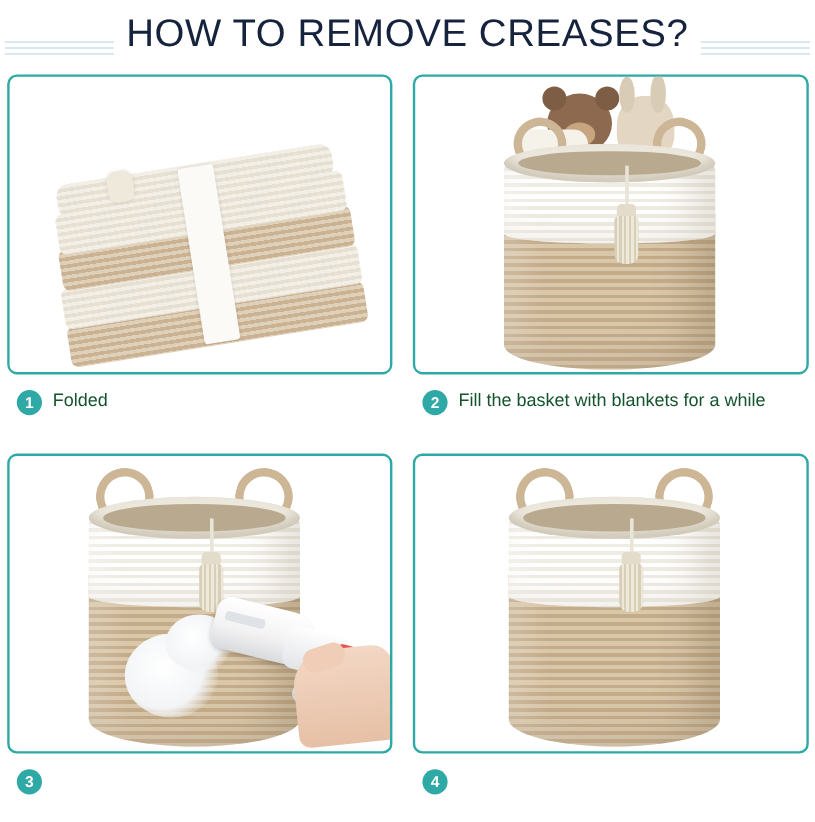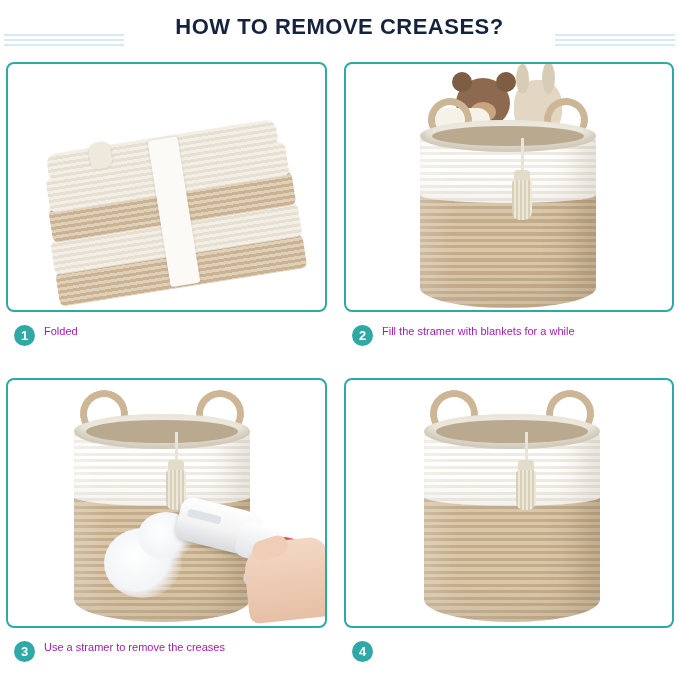--- a/index.html
+++ b/index.html
@@ -21,22 +21,22 @@
   .header {
     position: absolute;
     left: 0; top: 0;
     width: 679px;
     height: 54px;
     display: flex;
     align-items: center;
     justify-content: center;
   }
   .header-title {
-    font-size: 22px;
-    font-weight: bold;
+    font-size: 32px;
+    font-weight: normal;
     letter-spacing: 0.5px;
     color: #16233c;
     white-space: nowrap;
     z-index: 3;
     background: #ffffff;
     padding: 0 10px;
   }
   .header-rule {
     position: absolute;
     top: 34px;
@@ -78,22 +78,22 @@
     border-radius: 50%;
     background: #2fa9a5;
     color: #ffffff;
     font-size: 13px;
     font-weight: bold;
     line-height: 21px;
     text-align: center;
     margin-top: 1px;
   }
   .caption-text {
-    font-size: 11px;
-    color: #a21caf;
+    font-size: 15px;
+    color: #14532d;
     line-height: 1.32;
     max-width: 270px;
   }
 
   
   .scene { position: absolute; left:0; top:0; width:100%; height:100%; }
 
   
   .blanket-wrap { position:absolute; left:40px; top:84px; width:250px; height:140px;
      transform: rotate(-9deg); }
@@ -227,21 +227,21 @@
           <div class="basket-rim"></div>
           <div class="basket-inner"></div>
           <div class="tassel-cord" style="left:101px; top:18px; height:34px;"></div>
           <div class="tassel-head" style="left:94px; top:50px;"></div>
           <div class="tassel-skirt" style="left:92px; top:60px;"></div>
         </div>
       </div>
     </div>
     <div class="caption" style="left:8px; top:262px;">
       <div class="badge">2</div>
-      <div class="caption-text">Fill the stramer with blankets for a while</div>
+      <div class="caption-text">Fill the basket with blankets for a while</div>
     </div>
   </div>
 
   <div class="cell" style="left:6px; top:378px; width:321px; height:302px;">
     <div class="photo" style="height:250px;">
       <div class="scene">
         <div class="basket" style="left:66px; top:34px; width:176px; height:208px;">
           <div class="handle" style="left:6px; top:-24px; width:48px; height:48px; transform:rotate(-16deg);"></div>
           <div class="handle" style="right:6px; top:-24px; width:48px; height:48px; transform:rotate(16deg);"></div>
           <div class="basket-body"></div>
@@ -268,21 +268,20 @@
           <div style="position:absolute; left:104px; top:22px; width:22px; height:20px; border-radius:6px; background:#e2554a;"></div>
         </div>
 
         <div style="position:absolute; left:238px; top:160px; width:84px; height:80px; border-radius:30px 18px 10px 10px;
                     background:linear-gradient(to bottom,#f3d7c4,#e6c0a6); transform:rotate(-6deg);"></div>
         <div style="position:absolute; left:244px; top:158px; width:36px; height:20px; border-radius:12px; background:#f0cdb6; transform:rotate(-18deg);"></div>
       </div>
     </div>
     <div class="caption" style="left:8px; top:262px;">
       <div class="badge">3</div>
-      <div class="caption-text">Use a stramer to remove the creases</div>
     </div>
   </div>
 
   <div class="cell" style="left:344px; top:378px; width:330px; height:302px;">
     <div class="photo" style="height:250px;">
       <div class="scene">
         <div class="basket" style="left:78px; top:34px; width:176px; height:208px;">
           <div class="handle" style="left:6px; top:-24px; width:48px; height:48px; transform:rotate(-16deg);"></div>
           <div class="handle" style="right:6px; top:-24px; width:48px; height:48px; transform:rotate(16deg);"></div>
           <div class="basket-body"></div>

